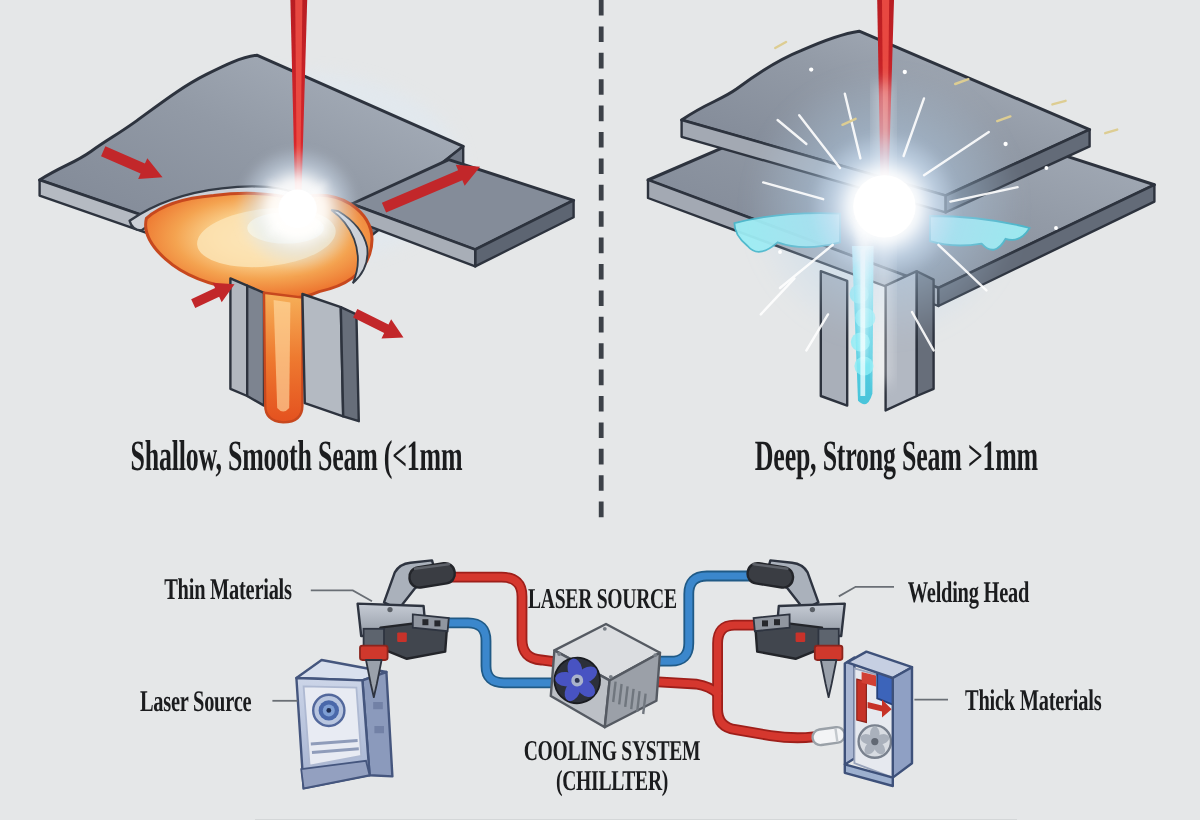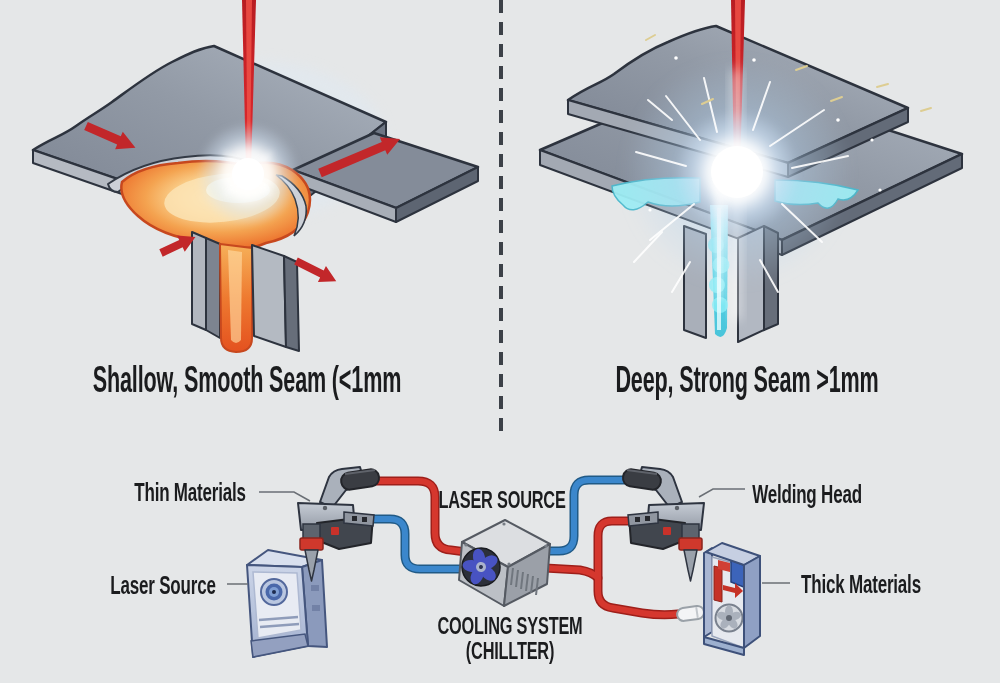--- a/index.html
+++ b/index.html
@@ -1,19 +1,19 @@
 <!DOCTYPE html>
 <html><head>
 <meta charset="utf-8">
 <style>
   html,body{margin:0;padding:0;background:#c9cccd;}
   .stage{
     position:relative;width:1000px;height:683px;overflow:hidden;
     background:#e5e7e8;
-    font-family:Liberation Sans, sans-serif;
+    font-family:Liberation Serif, serif;
   }
   .art{position:absolute;left:0;top:0;width:1000px;height:683px;display:block;}
   .lbl{
     position:absolute;font-weight:bold;color:#1b1c1e;white-space:nowrap;
     transform:translate(-50%,-50%) scaleX(0.66);letter-spacing:-0.3px;line-height:1;
   }
   .cap{font-size:36px;transform:translate(-50%,-50%) scaleX(0.60);}
   .sm{font-size:25px;transform:translate(-50%,-50%) scaleX(0.68);}
   .md{font-size:24px;transform:translate(-50%,-50%) scaleX(0.68);}
 </style>

